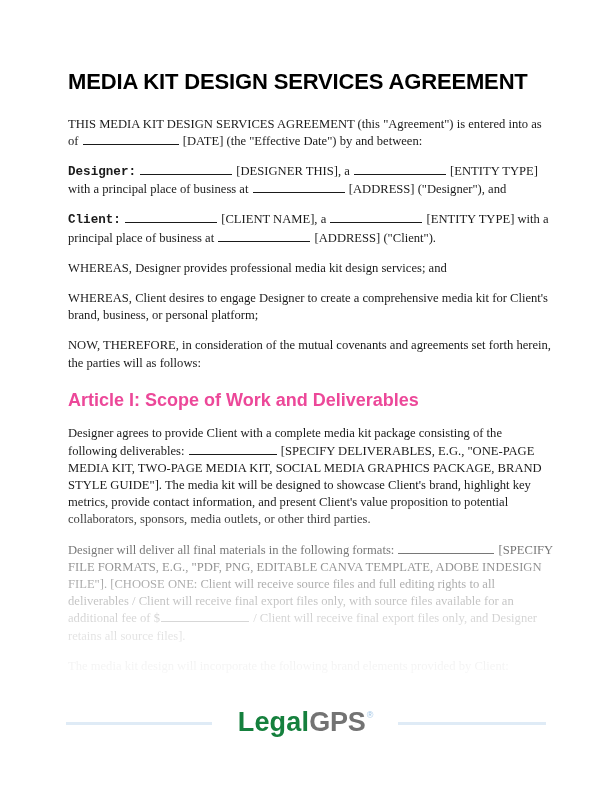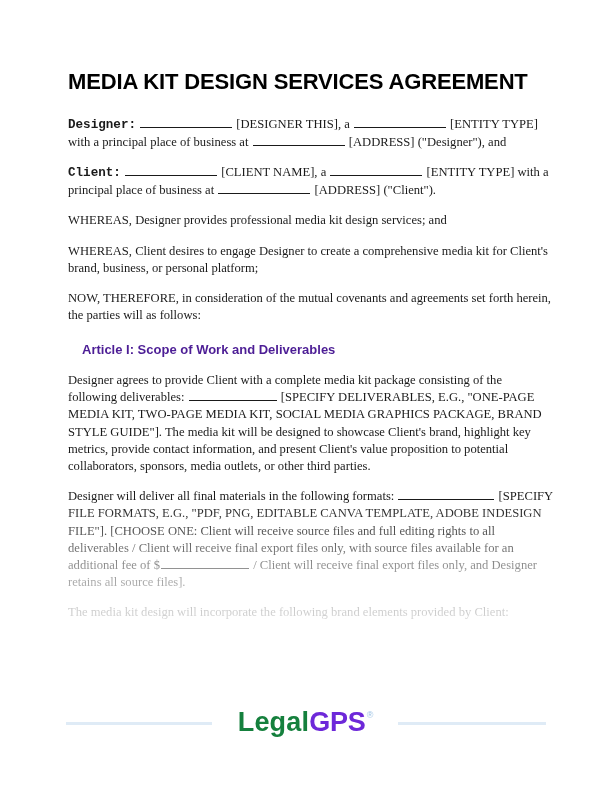--- a/index.html
+++ b/index.html
@@ -42,24 +42,24 @@
     line-height: 17.2px;
     color: #1a1a1a;
     margin: 0 0 13px 0;
     text-align: left;
   }
   p.para:last-child { margin-bottom: 0; }
 
   .article-head {
     font-family: "Liberation Sans", sans-serif;
     font-weight: bold;
-    font-size: 13px;
-    color: #4c1d95;
+    font-size: 18px;
+    color: #ec4899;
     line-height: 1.2;
-    margin: 18px 0 14px 14px;
+    margin: 18px 0 14px 0;
   }
 
   b.lbl {
     font-family: Liberation Mono, monospace;
     font-weight: bold;
     text-align: center;
   }
 
   
   .blank {
@@ -123,21 +123,21 @@
     white-space: nowrap;
     position: relative;
     top: -1px;
   }
   .logo .legal {
     color: #15803d;
     font-weight: bold;
     letter-spacing: 0.2px;
   }
   .logo .gps {
-    color: #6d28d9;
+    color: #737373;
     font-weight: bold;
     letter-spacing: -0.2px;
   }
   .logo .reg {
     color: #9cc2e4;
     font-size: 9px;
     vertical-align: super;
     position: relative;
     top: -3px;
     left: 1px;
@@ -145,20 +145,21 @@
 </style>
 </head>
 <body>
 
 <div class="page">
 
   <div class="doc">
 
     <h1 class="doc-title">MEDIA KIT DESIGN SERVICES AGREEMENT</h1>
 
+    <p class="para"><span>THIS MEDIA KIT DESIGN SERVICES AGREEMENT (this "Agreement") is entered into as of </span><span class="blank w1"></span><span> [DATE] (the "Effective Date") by and between:</span></p>
 
     <p class="para"><b class="lbl">Designer:</b><span> </span><span class="blank w2"></span><span> [DESIGNER THIS], a </span><span class="blank w2"></span><span> [ENTITY TYPE] with a principal place of business at </span><span class="blank w2"></span><span> [ADDRESS] ("Designer"), and</span></p>
 
     <p class="para"><b class="lbl">Client:</b><span> </span><span class="blank w2"></span><span> [CLIENT NAME], a </span><span class="blank w2"></span><span> [ENTITY TYPE] with a principal place of business at </span><span class="blank w2"></span><span> [ADDRESS] ("Client").</span></p>
 
     <p class="para">WHEREAS, Designer provides professional media kit design services; and</p>
 
     <p class="para">WHEREAS, Client desires to engage Designer to create a comprehensive media kit for Client's brand, business, or personal platform;</p>
 
     <p class="para">NOW, THEREFORE, in consideration of the mutual covenants and agreements set forth herein, the parties will as follows:</p>

